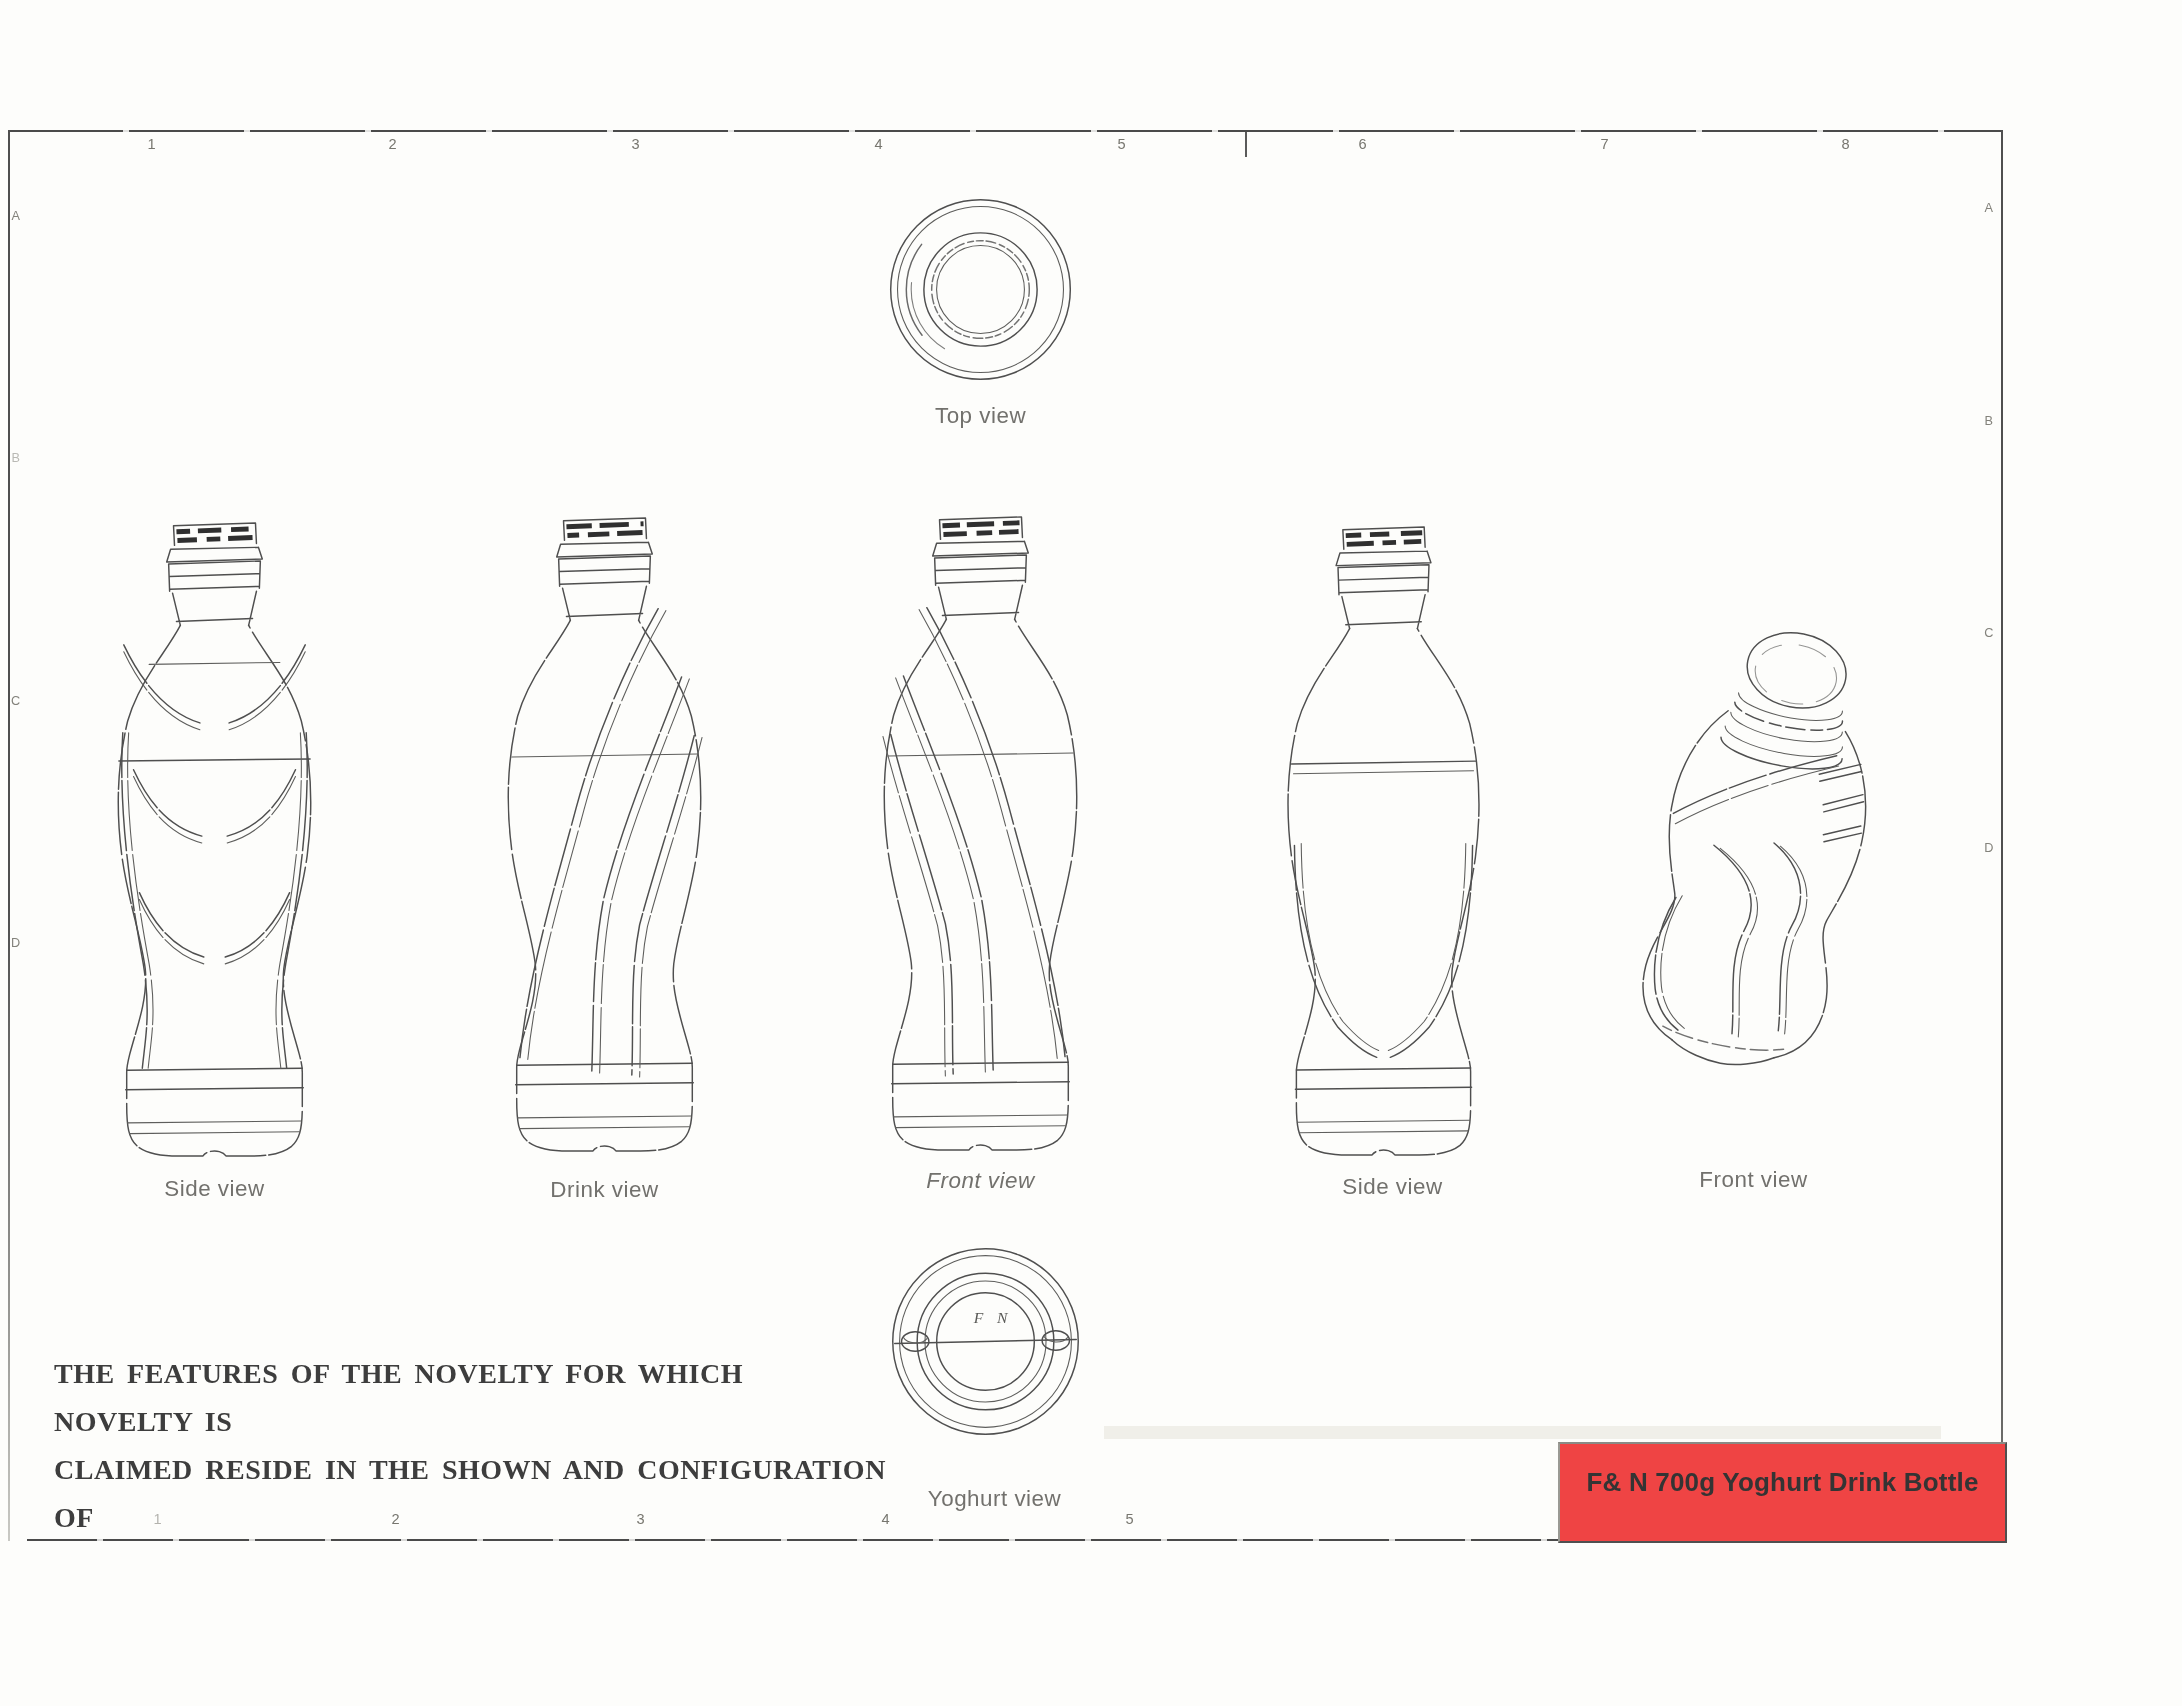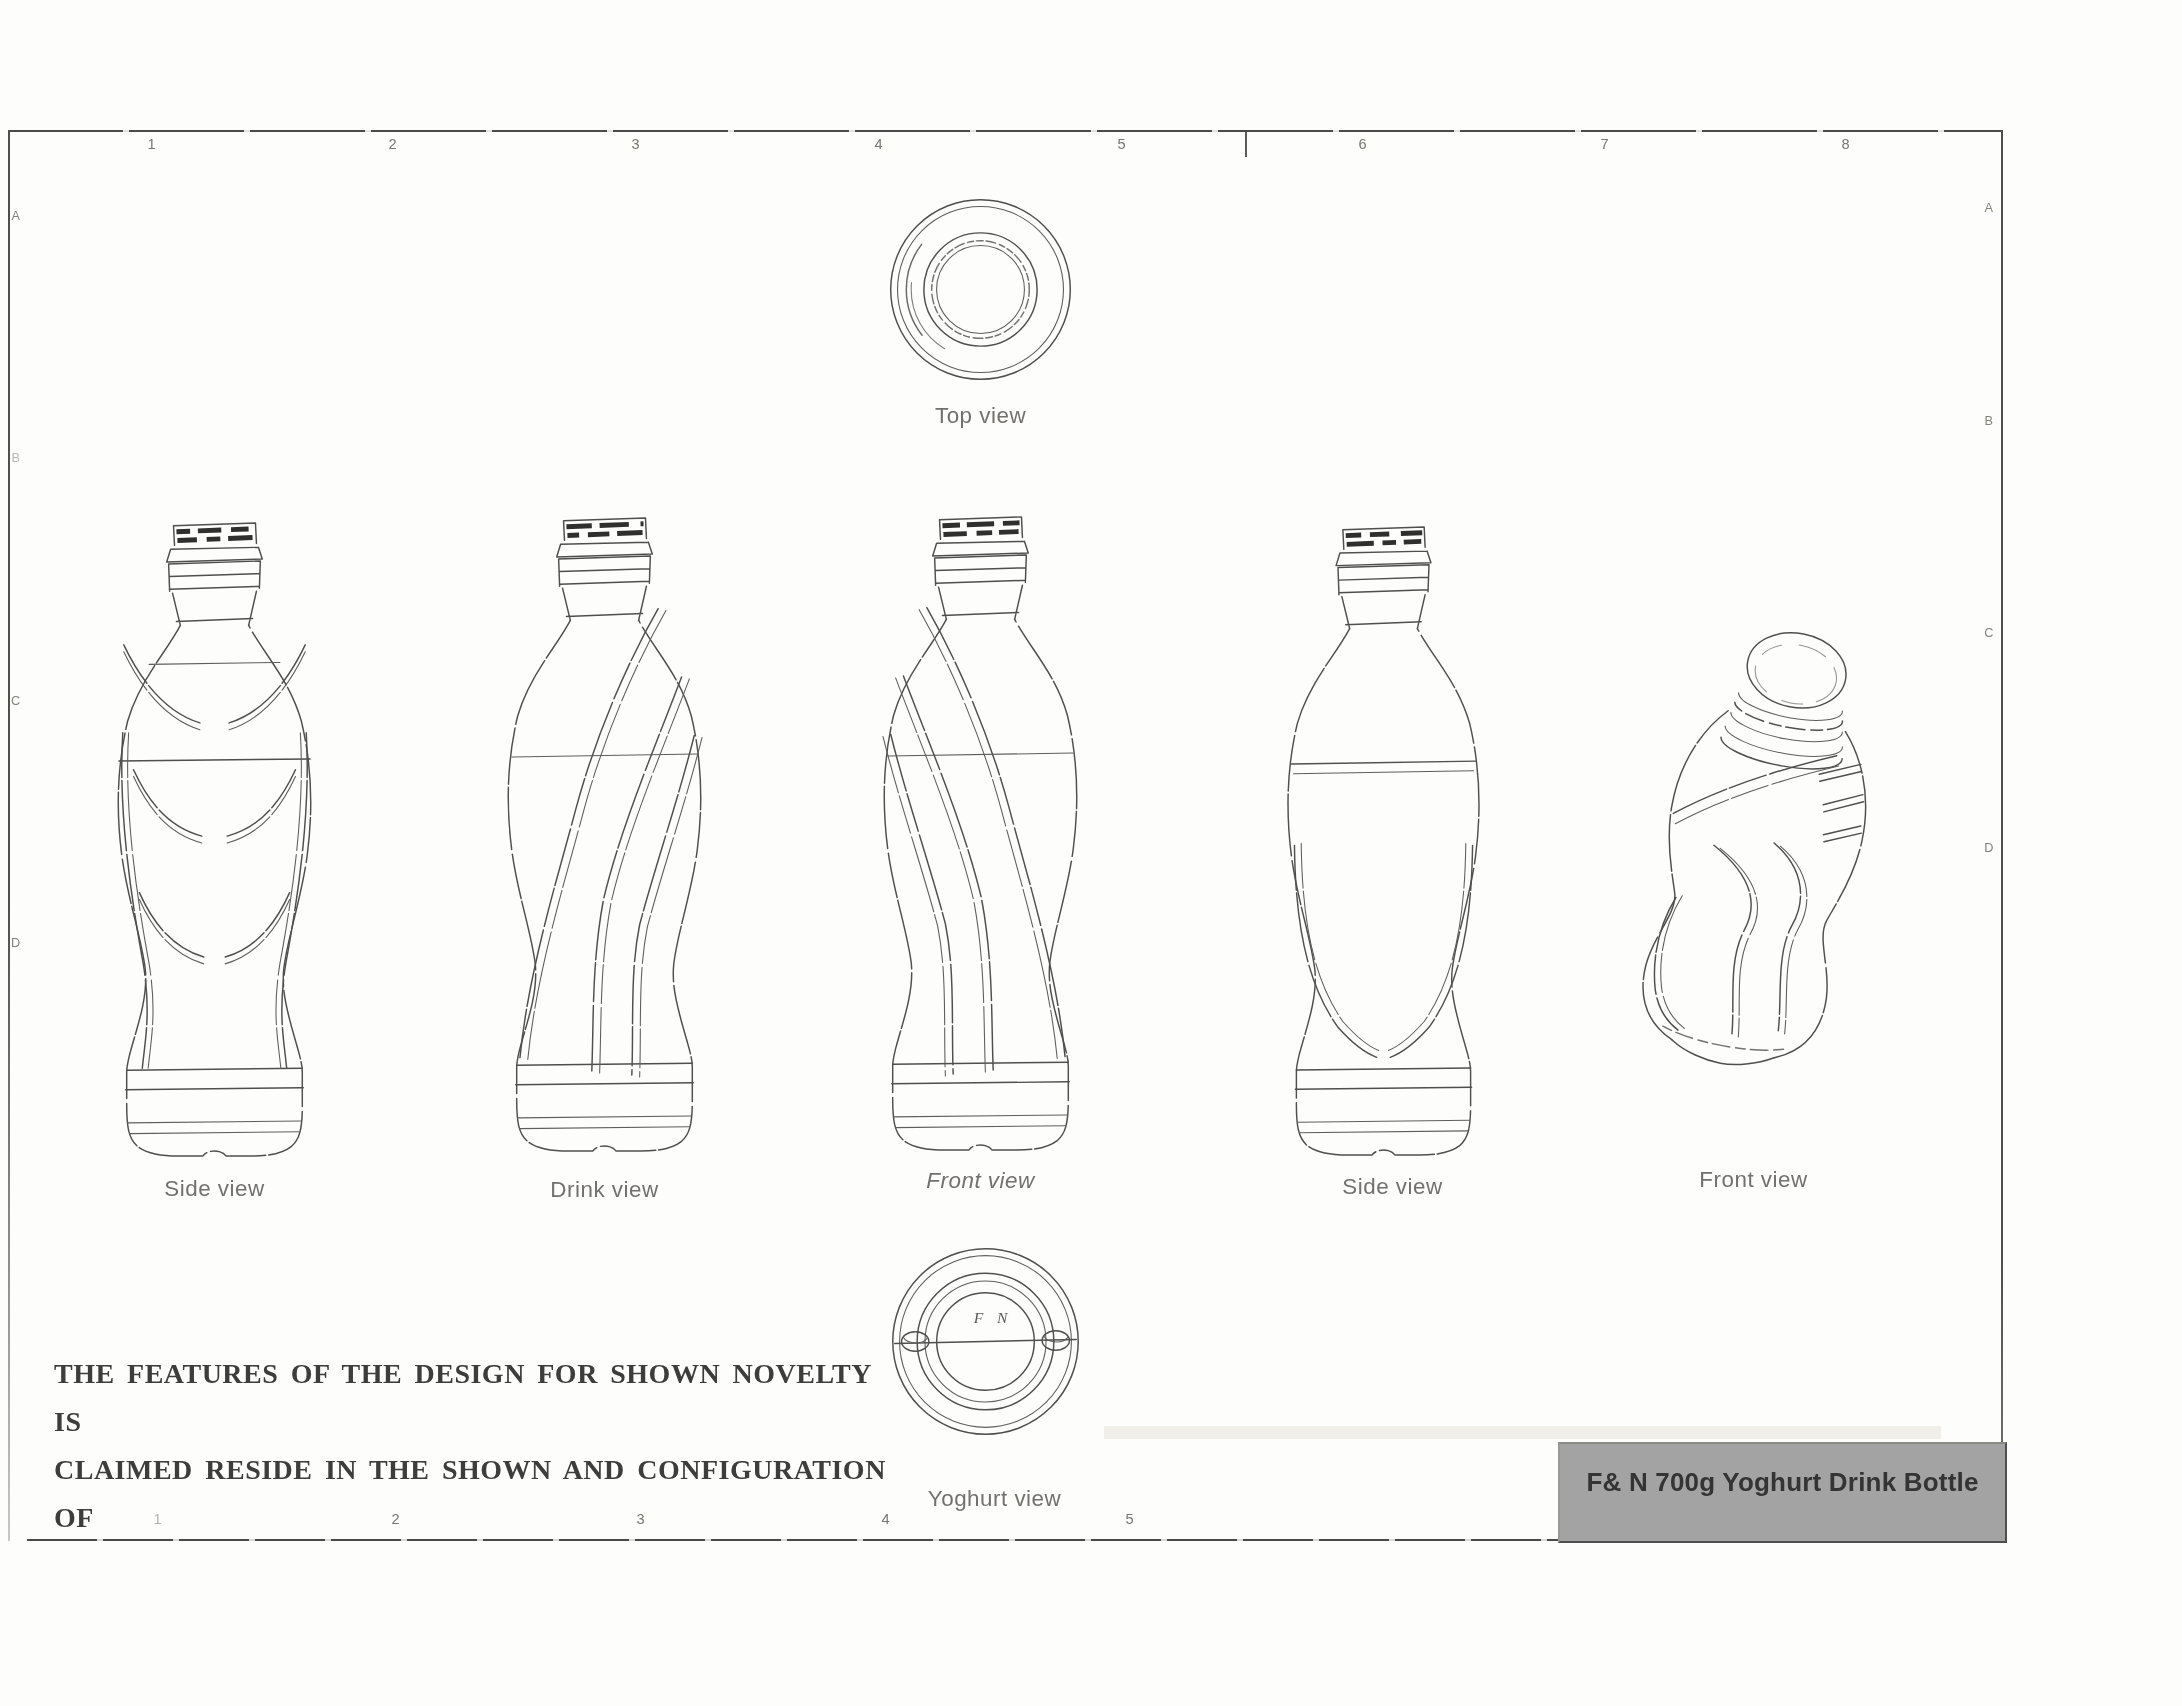--- a/index.html
+++ b/index.html
@@ -29,21 +29,21 @@
   .heavy{fill:none;stroke:#2f2f2f;stroke-width:5;stroke-linecap:butt;}
   .sk{stroke-dasharray:46 3 72 4 58 3 64 5;}
   .sk2{stroke-dasharray:60 3 40 4 80 3 50 4;}
   .rough{stroke-dasharray:7 3 10 4 6 3;}
   
   .statement{position:absolute;left:54px;top:1350px;width:839px;
      font-family:"Liberation Serif",serif;font-weight:bold;font-size:28px;line-height:48px;
      color:#3d3d3d;letter-spacing:0.5px;word-spacing:4.9px;}
   .smudge{position:absolute;left:1104px;top:1426px;width:837px;height:12.7px;background:#f0efe9;}
   .titleblock{position:absolute;left:1558px;top:1442px;width:445px;height:97px;
-     border:2px solid #59595577;border-color:#8a8a85 #4f4f4f #4f4f4f #9a9a94;background:#a3a3a3;}
+     border:2px solid #59595577;border-color:#8a8a85 #4f4f4f #4f4f4f #9a9a94;background:#ef4444;}
   .titleblock .ttl{position:absolute;left:0;top:23.4px;width:100%;text-align:center;
      font-size:26px;font-weight:bold;color:#343434;letter-spacing:0.2px;}
   .fn-mark{font-family:"Liberation Serif",serif;font-style:italic;font-size:16px;
      fill:#5a5a57;letter-spacing:5px;}
 </style>
 </head>
 <body>
 
 <div class="sheet">
 
@@ -263,21 +263,21 @@
       <g>
         <ellipse class="ln" cx="177" cy="104" rx="14" ry="10"></ellipse>
         <path class="ln thin" d="M165,100 A13,8 0 0 0 189,101"></path>
       </g>
       <text class="fn-mark" x="93" y="86">F N</text>
     </svg>
   </figure>
   <figcaption class="viewlabel" style="left:892px;top:1486px;">Yoghurt view</figcaption>
 
   <div class="statement">
-    <div>THE FEATURES OF THE DESIGN FOR SHOWN NOVELTY IS</div>
+    <div>THE FEATURES OF THE NOVELTY FOR WHICH NOVELTY IS</div>
     <div>CLAIMED RESIDE IN THE SHOWN AND CONFIGURATION OF</div>
   </div>
 
   <div class="smudge"></div>
 
   <div class="titleblock">
     <div class="ttl">F&amp; N 700g Yoghurt Drink Bottle</div>
   </div>
 
 </div>

